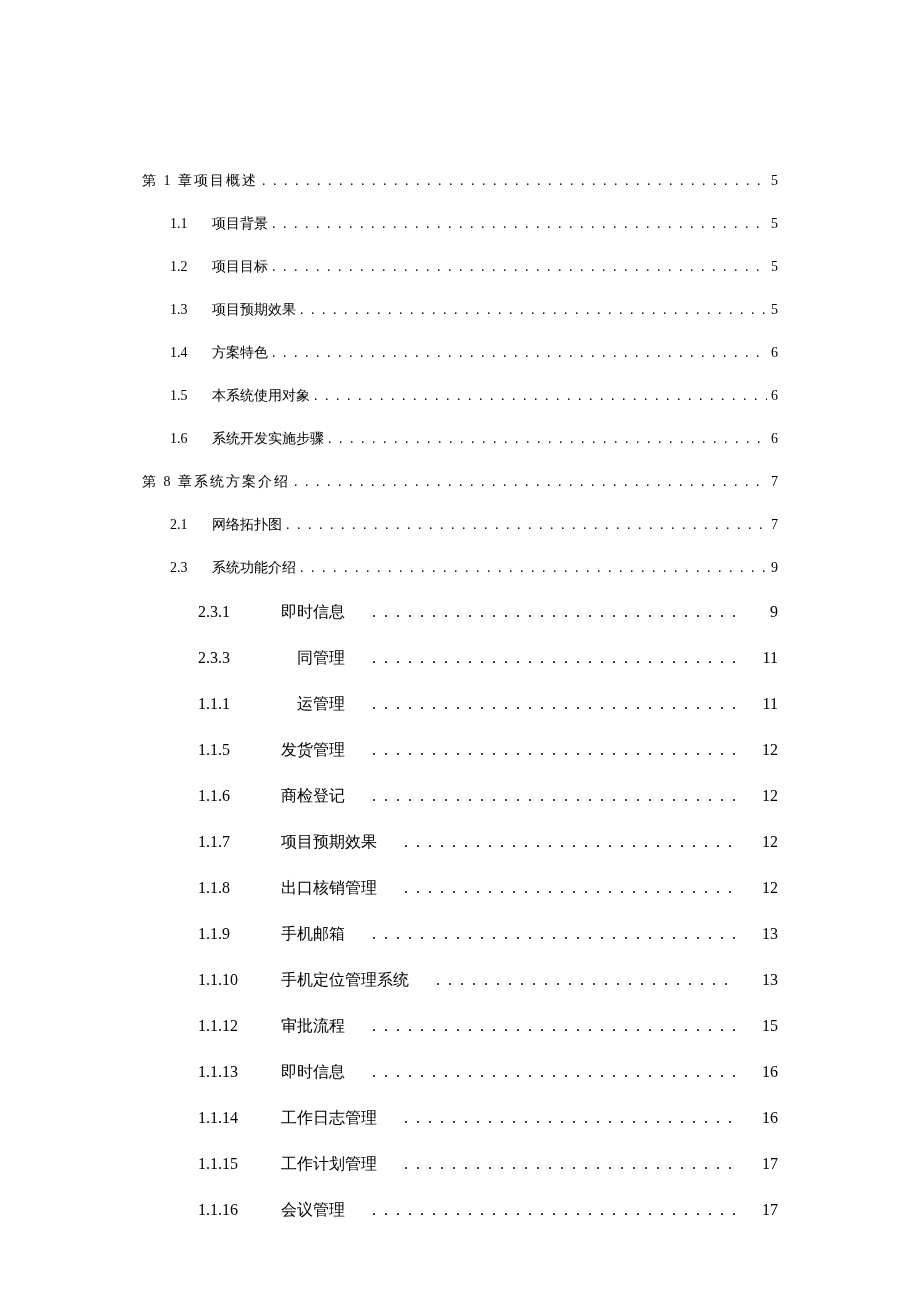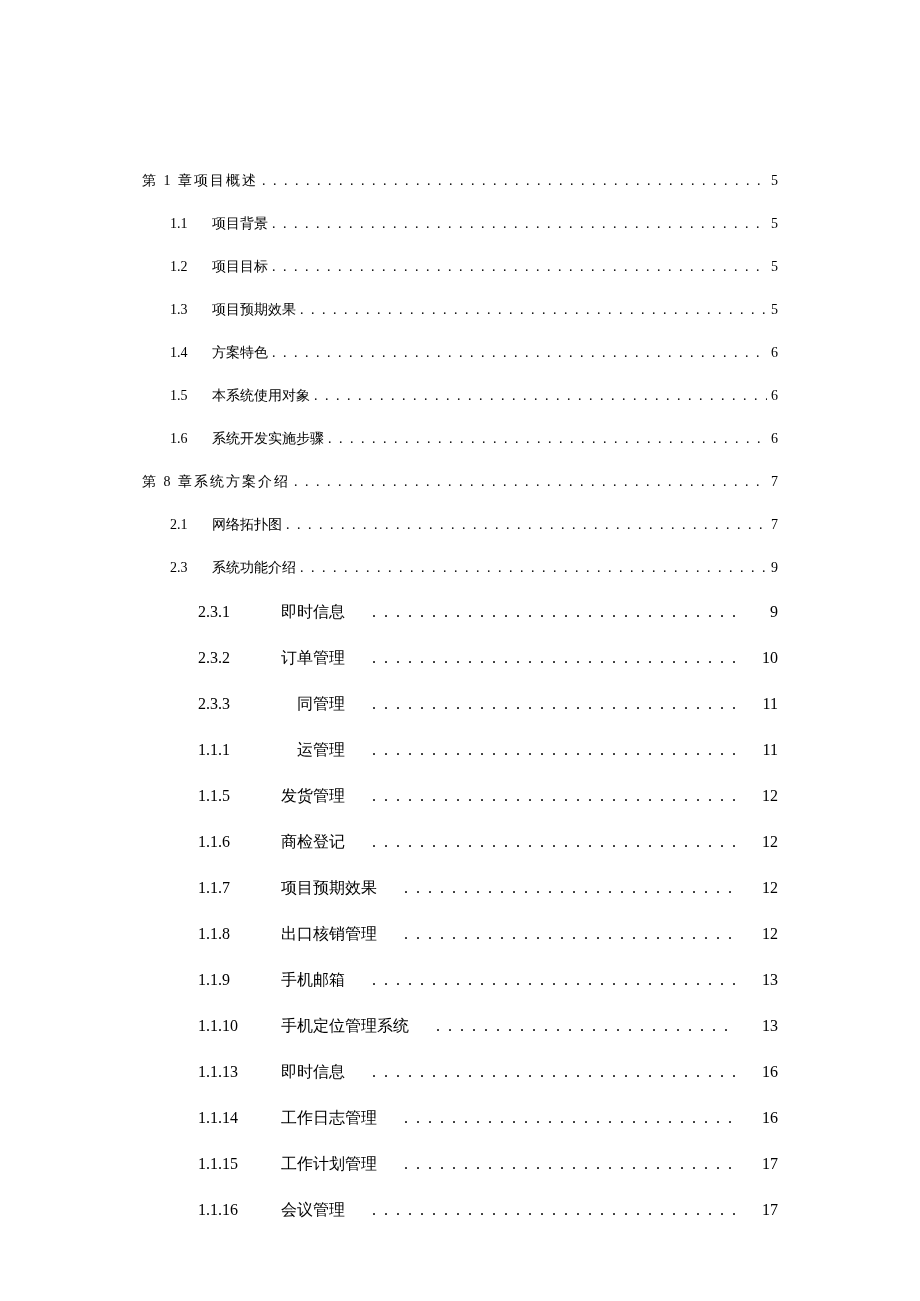--- a/index.html
+++ b/index.html
@@ -130,26 +130,20 @@
       <span class="toc-dots"></span>
       <span class="toc-page">9</span>
     </div>
     <div class="toc-entry level-2">
       <span class="toc-num">2.3.1</span>
       <span class="toc-title">即时信息</span>
       <span class="toc-dots"></span>
       <span class="toc-page">9</span>
     </div>
     <div class="toc-entry level-2">
-      <span class="toc-num">2.3.2</span>
-      <span class="toc-title">订单管理</span>
-      <span class="toc-dots"></span>
-      <span class="toc-page">10</span>
-    </div>
-    <div class="toc-entry level-2">
       <span class="toc-num">2.3.3</span>
       <span class="toc-title">　同管理</span>
       <span class="toc-dots"></span>
       <span class="toc-page">11</span>
     </div>
     <div class="toc-entry level-2">
       <span class="toc-num">1.1.1</span>
       <span class="toc-title">　运管理</span>
       <span class="toc-dots"></span>
       <span class="toc-page">11</span>
@@ -182,20 +176,26 @@
       <span class="toc-num">1.1.9</span>
       <span class="toc-title">手机邮箱</span>
       <span class="toc-dots"></span>
       <span class="toc-page">13</span>
     </div>
     <div class="toc-entry level-2">
       <span class="toc-num">1.1.10</span>
       <span class="toc-title">手机定位管理系统</span>
       <span class="toc-dots"></span>
       <span class="toc-page">13</span>
+    </div>
+    <div class="toc-entry level-2">
+      <span class="toc-num">1.1.12</span>
+      <span class="toc-title">审批流程</span>
+      <span class="toc-dots"></span>
+      <span class="toc-page">15</span>
     </div>
     <div class="toc-entry level-2">
       <span class="toc-num">1.1.13</span>
       <span class="toc-title">即时信息</span>
       <span class="toc-dots"></span>
       <span class="toc-page">16</span>
     </div>
     <div class="toc-entry level-2">
       <span class="toc-num">1.1.14</span>
       <span class="toc-title">工作日志管理</span>

